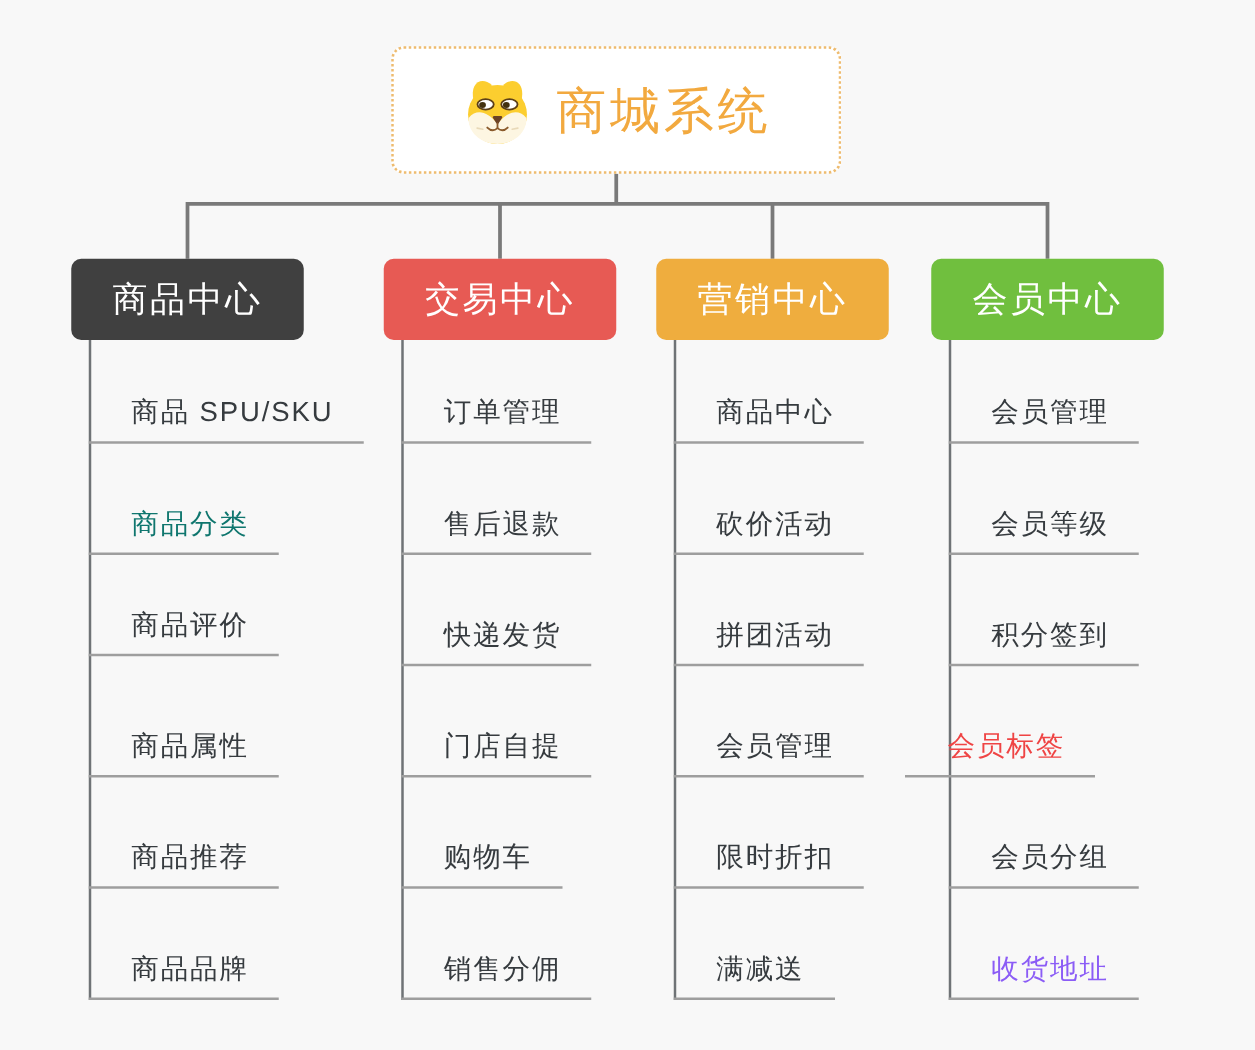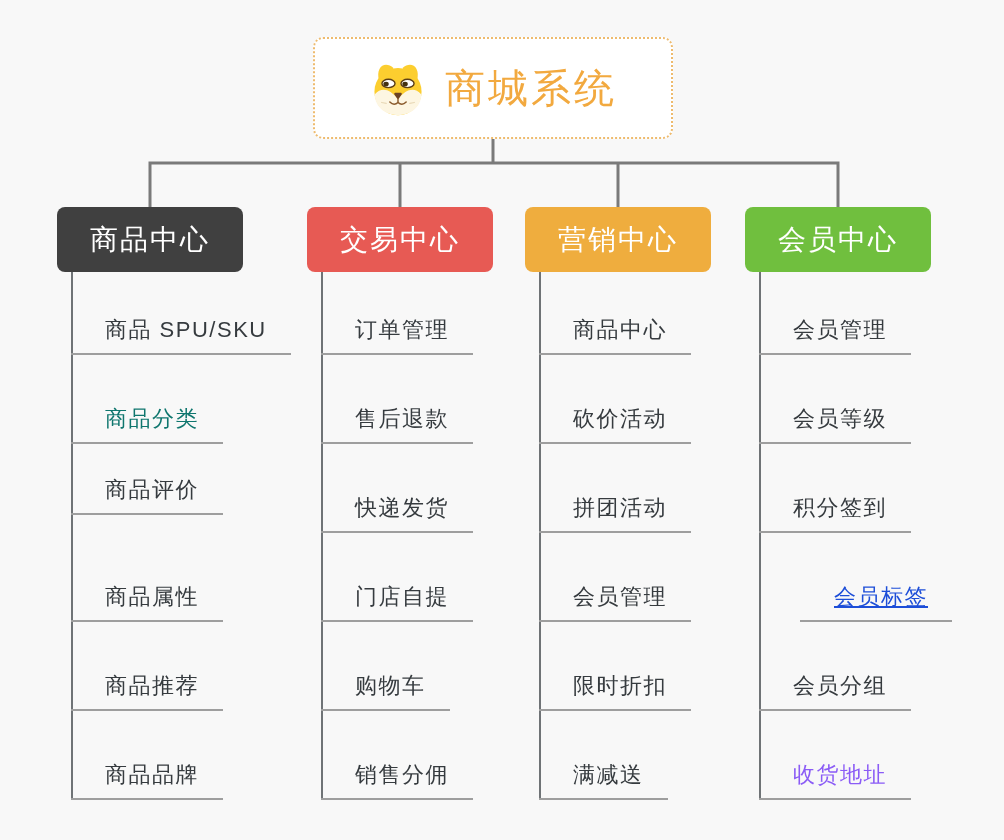--- a/index.html
+++ b/index.html
@@ -95,21 +95,21 @@
       <path d="M45 49 l5 -1" stroke="#e8d9b8" stroke-width="1.4" stroke-linecap="round"></path>
     </svg>
     <span class="root-title">商城系统</span>
   </div>
 
   <div id="branches">
       <div class="branch-header" style="left: 57px; background: #404040;">商品中心</div>
       <div class="spine" style="left: 71px; top: 272px; height: 528px; background: rgb(111, 115, 118);"></div>
       <div class="leaf" style="left: 71px; bottom: 485px; border-bottom-color: rgb(158, 158, 158); color: rgb(54, 59, 63);">商品 SPU/SKU</div>
       <div class="leaf" style="left: 71px; bottom: 396px; border-bottom-color: rgb(158, 158, 158); color: #0f766e;">商品分类</div>
-      <div class="leaf" style="left: 71px; bottom: 325px; border-bottom-color: rgb(158, 158, 158); color: rgb(54, 59, 63);">商品评价</div>
+      <div class="leaf" style="left: 71px; bottom: 315px; border-bottom-color: rgb(158, 158, 158); color: rgb(54, 59, 63);">商品评价</div>
       <div class="leaf" style="left: 71px; bottom: 218px; border-bottom-color: rgb(158, 158, 158); color: rgb(54, 59, 63);">商品属性</div>
       <div class="leaf" style="left: 71px; bottom: 129px; border-bottom-color: rgb(158, 158, 158); color: rgb(54, 59, 63);">商品推荐</div>
       <div class="leaf" style="left: 71px; bottom: 40px; border-bottom-color: rgb(158, 158, 158); color: rgb(54, 59, 63);">商品品牌</div>
       <div class="branch-header" style="left: 307px; background: rgb(231, 90, 84);">交易中心</div>
       <div class="spine" style="left: 321px; top: 272px; height: 528px; background: rgb(111, 115, 118);"></div>
       <div class="leaf" style="left: 321px; bottom: 485px; border-bottom-color: rgb(158, 158, 158); color: rgb(54, 59, 63);">订单管理</div>
       <div class="leaf" style="left: 321px; bottom: 396px; border-bottom-color: rgb(158, 158, 158); color: rgb(54, 59, 63);">售后退款</div>
       <div class="leaf" style="left: 321px; bottom: 307px; border-bottom-color: rgb(158, 158, 158); color: rgb(54, 59, 63);">快递发货</div>
       <div class="leaf" style="left: 321px; bottom: 218px; border-bottom-color: rgb(158, 158, 158); color: rgb(54, 59, 63);">门店自提</div>
       <div class="leaf" style="left: 321px; bottom: 129px; border-bottom-color: rgb(158, 158, 158); color: rgb(54, 59, 63);">购物车</div>
@@ -120,17 +120,17 @@
       <div class="leaf" style="left: 539px; bottom: 396px; border-bottom-color: rgb(158, 158, 158); color: rgb(54, 59, 63);">砍价活动</div>
       <div class="leaf" style="left: 539px; bottom: 307px; border-bottom-color: rgb(158, 158, 158); color: rgb(54, 59, 63);">拼团活动</div>
       <div class="leaf" style="left: 539px; bottom: 218px; border-bottom-color: rgb(158, 158, 158); color: rgb(54, 59, 63);">会员管理</div>
       <div class="leaf" style="left: 539px; bottom: 129px; border-bottom-color: rgb(158, 158, 158); color: rgb(54, 59, 63);">限时折扣</div>
       <div class="leaf" style="left: 539px; bottom: 40px; border-bottom-color: rgb(158, 158, 158); color: rgb(54, 59, 63);">满减送</div>
       <div class="branch-header" style="left: 745px; background: rgb(112, 191, 62);">会员中心</div>
       <div class="spine" style="left: 759px; top: 272px; height: 528px; background: rgb(111, 115, 118);"></div>
       <div class="leaf" style="left: 759px; bottom: 485px; border-bottom-color: rgb(158, 158, 158); color: rgb(54, 59, 63);">会员管理</div>
       <div class="leaf" style="left: 759px; bottom: 396px; border-bottom-color: rgb(158, 158, 158); color: rgb(54, 59, 63);">会员等级</div>
       <div class="leaf" style="left: 759px; bottom: 307px; border-bottom-color: rgb(158, 158, 158); color: rgb(54, 59, 63);">积分签到</div>
-      <div class="leaf" style="left: 800px; bottom: 218px; border-bottom-color: rgb(158, 158, 158); color: #1d4ed8; text-decoration: underline;">会员标签</div>
+      <div class="leaf" style="left: 724px; bottom: 218px; border-bottom-color: rgb(158, 158, 158); color: #ef4444;">会员标签</div>
       <div class="leaf" style="left: 759px; bottom: 129px; border-bottom-color: rgb(158, 158, 158); color: rgb(54, 59, 63);">会员分组</div>
       <div class="leaf" style="left: 759px; bottom: 40px; border-bottom-color: rgb(158, 158, 158); color: #8b5cf6;">收货地址</div>
     </div>
 </div>
 
 </body></html>

